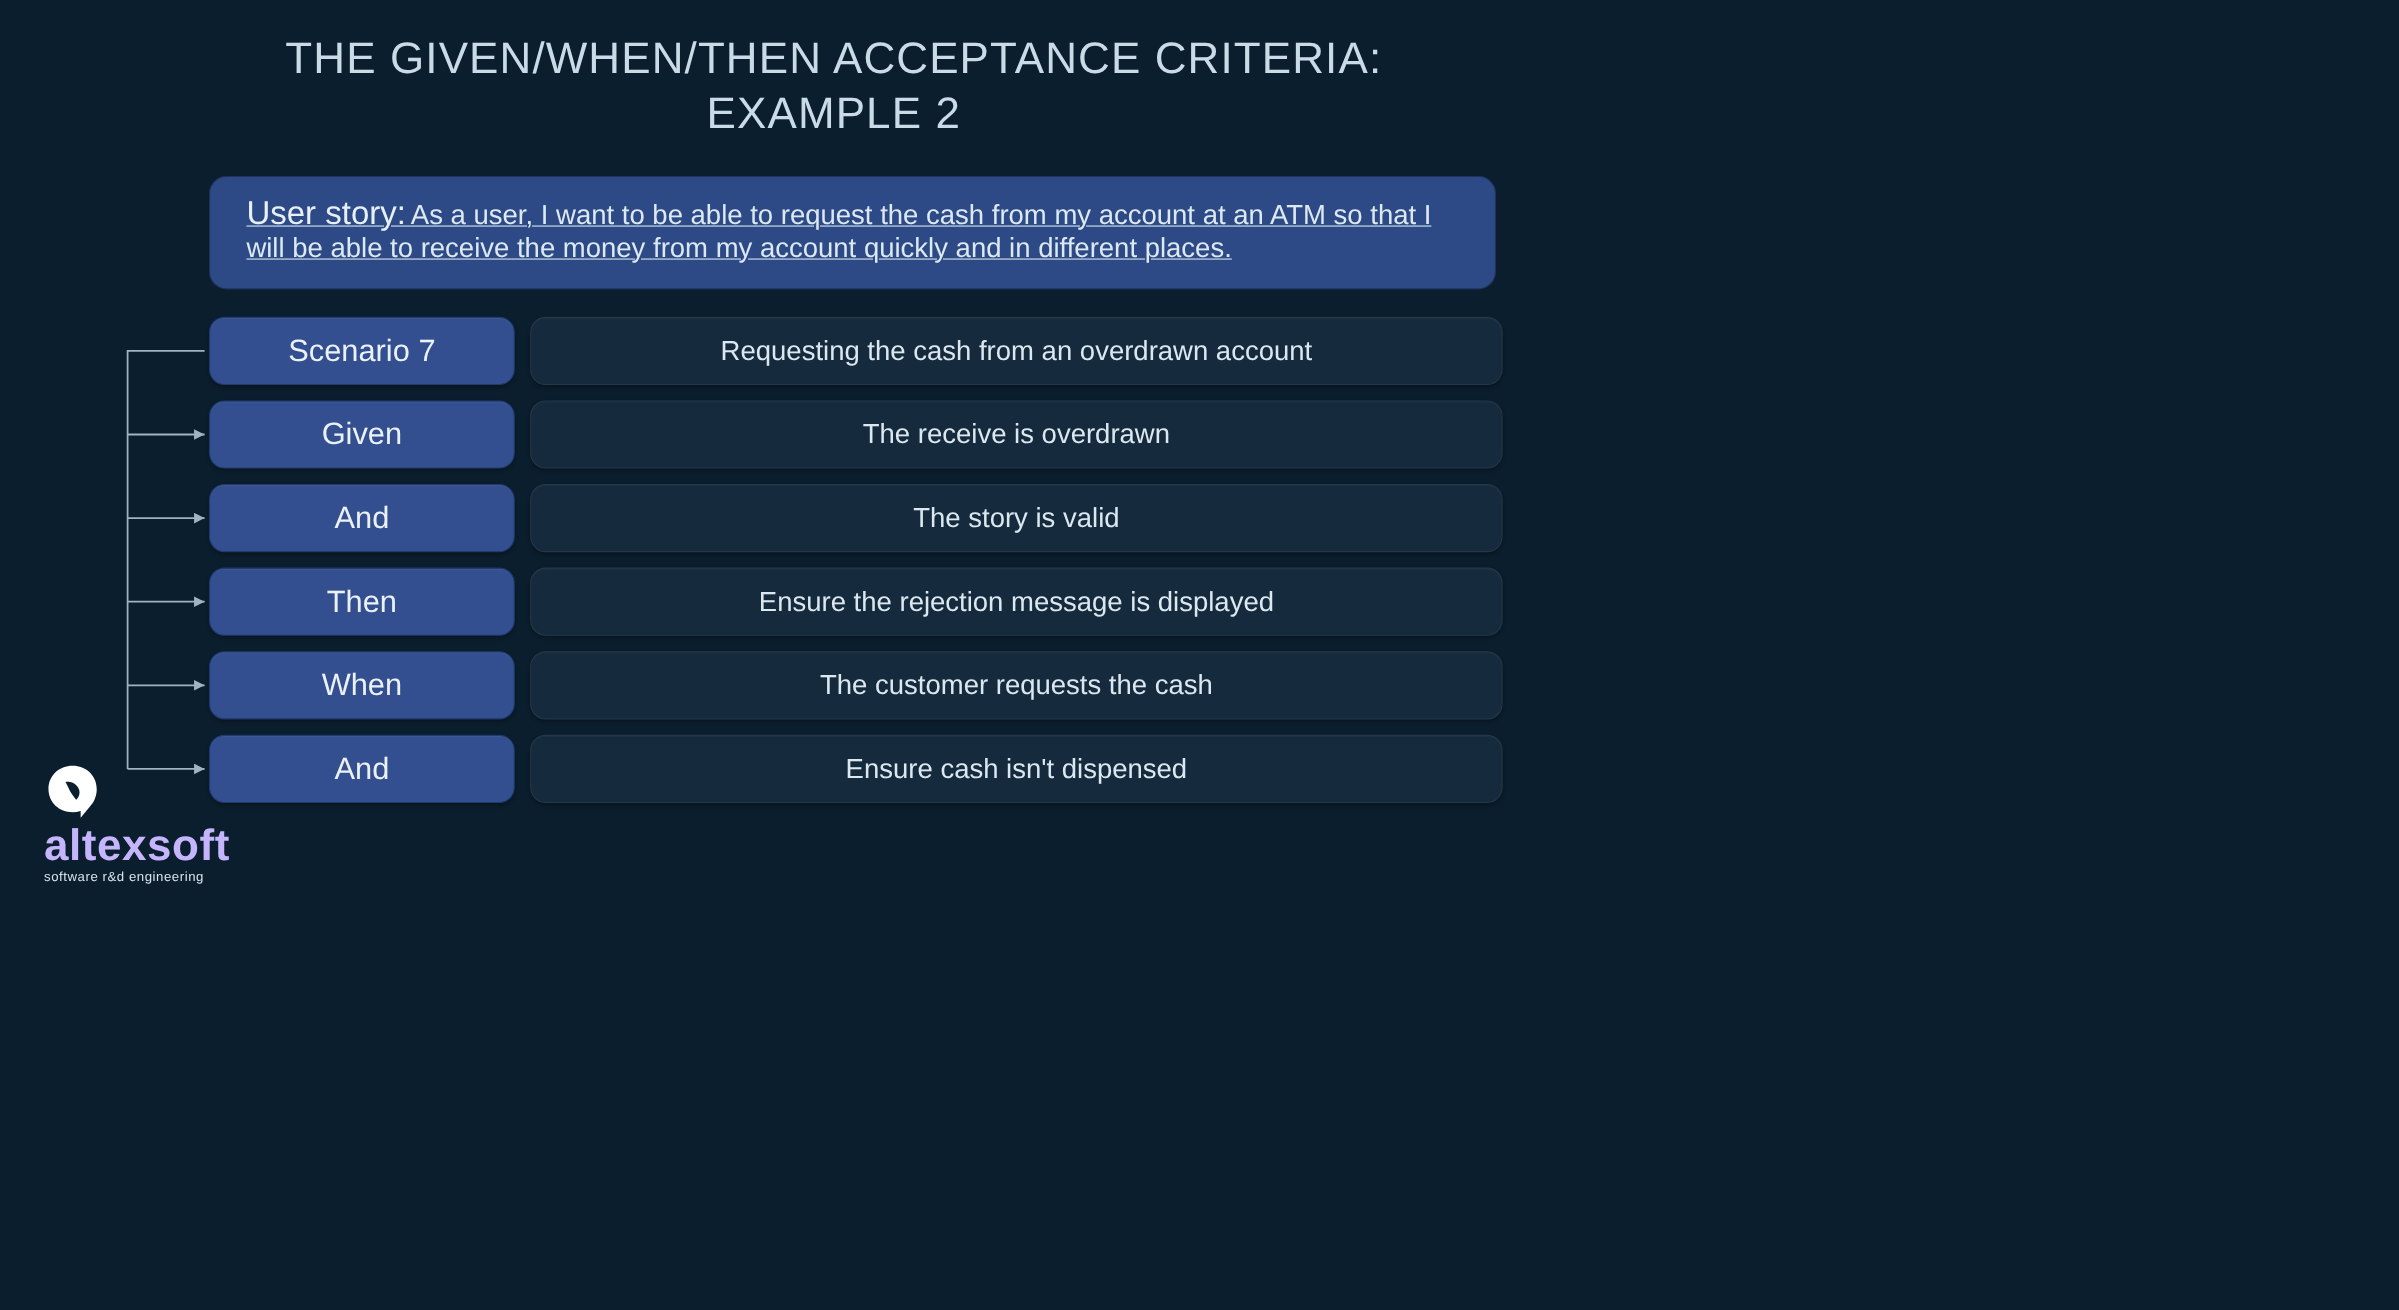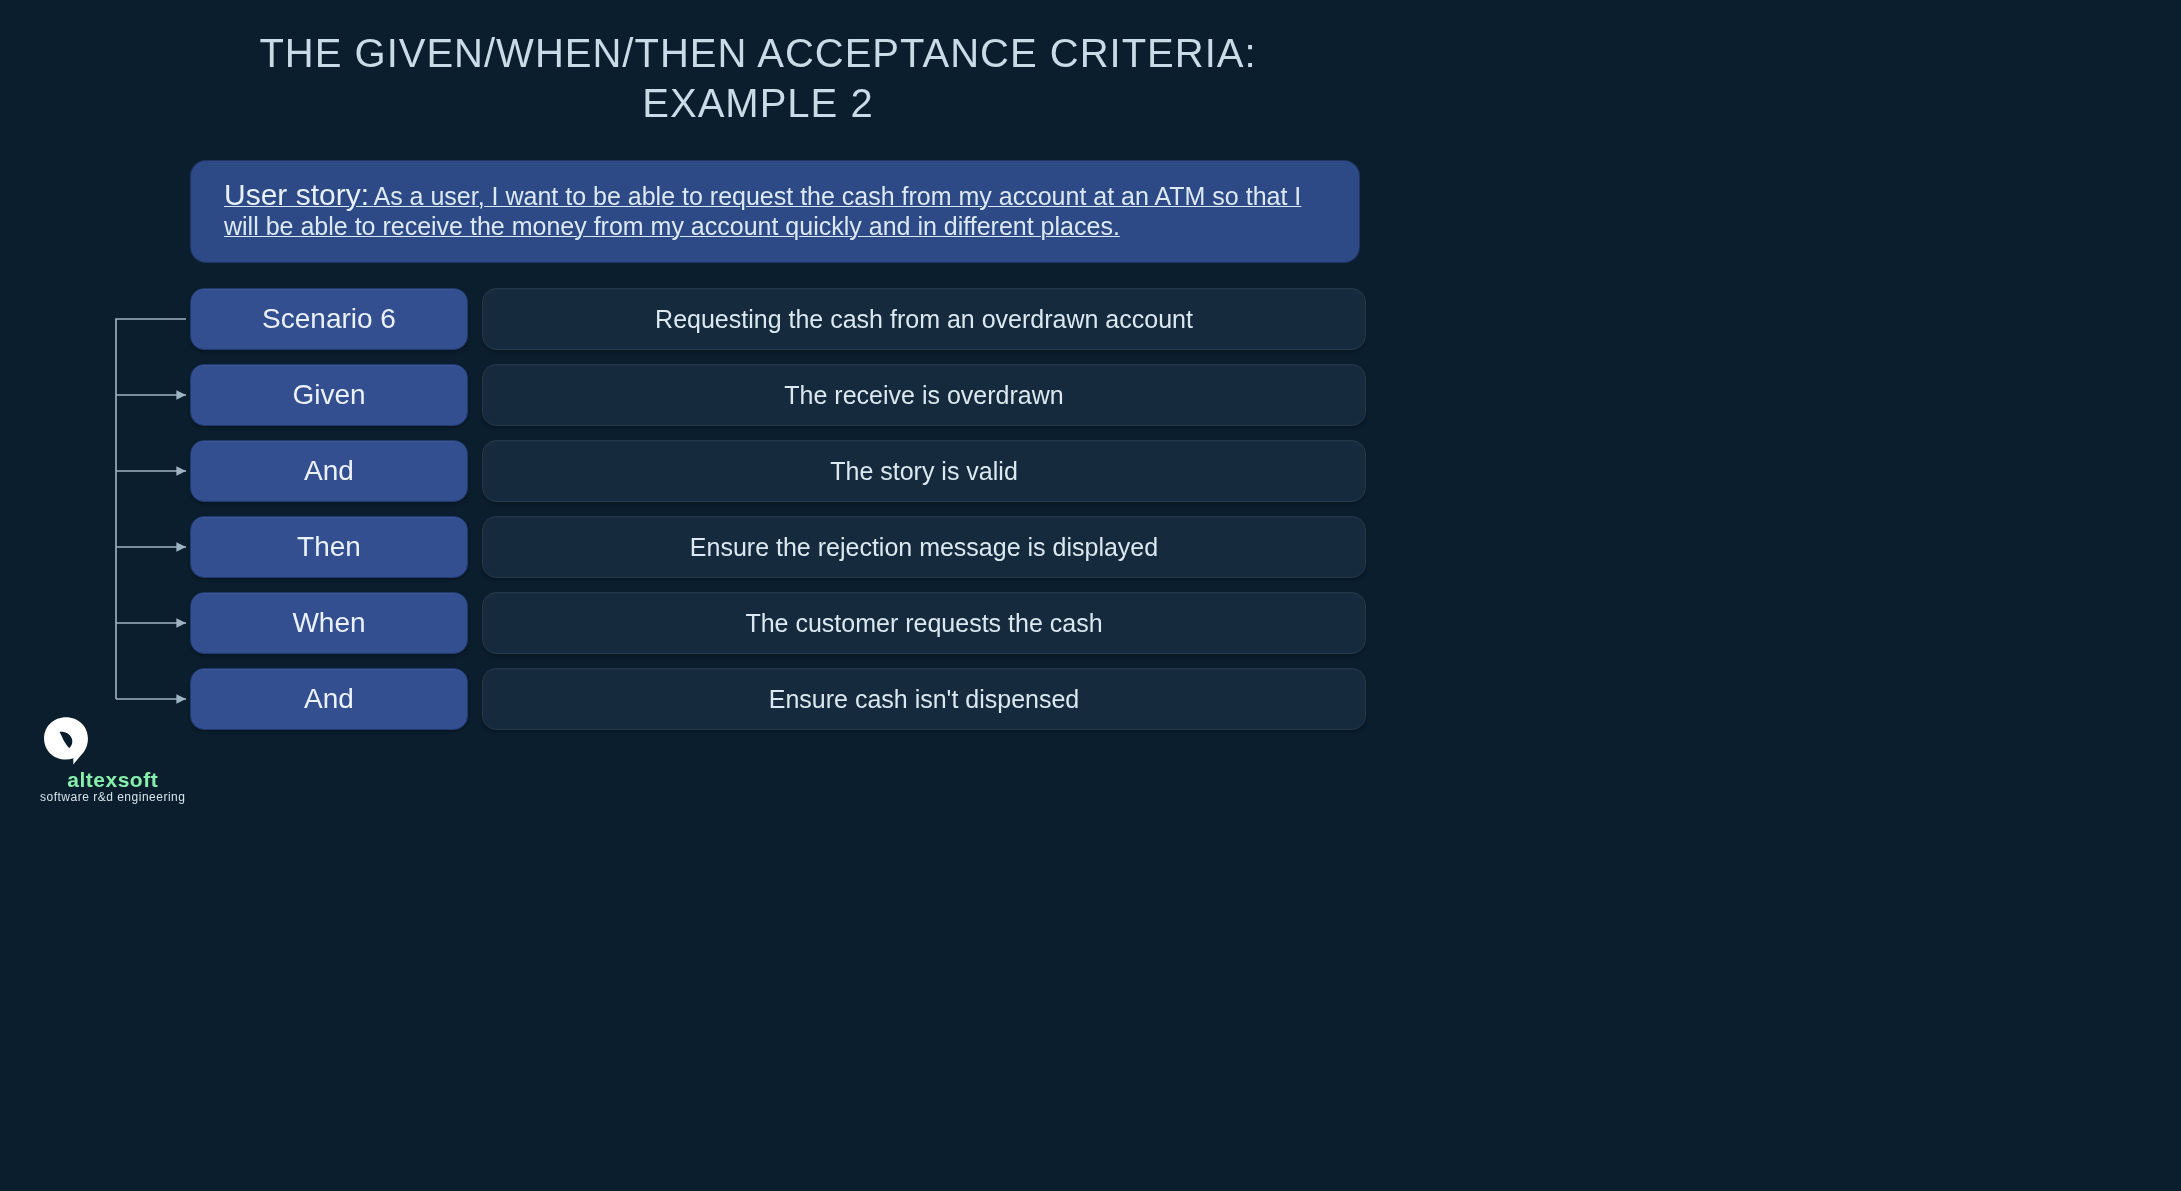--- a/index.html
+++ b/index.html
@@ -103,26 +103,25 @@
     left: 40px;
     bottom: 24px;
     color: #ffffff;
   }
   .logo .mark {
     width: 52px;
     height: 52px;
     display: block;
   }
   .logo .brand {
-    font-size: 21px;
+    font-size: 40px;
     font-weight: 600;
     letter-spacing: 0.5px;
     margin-top: 2px;
-    color: #86efac;
-    text-align: center;
+    color: #c4b5fd;
   }
   .logo .tag {
     font-size: 12px;
     letter-spacing: 0.5px;
     color: #d7e3ea;
     margin-top: -2px;
   }
 </style>
 </head>
 <body>
@@ -150,21 +149,21 @@
       <path d="M 8 107 H 78" marker-end="url(#arrowhead)"></path>
       <path d="M 8 183 H 78" marker-end="url(#arrowhead)"></path>
       <path d="M 8 259 H 78" marker-end="url(#arrowhead)"></path>
       <path d="M 8 335 H 78" marker-end="url(#arrowhead)"></path>
       <path d="M 8 411 H 78" marker-end="url(#arrowhead)"></path>
     </g>
   </svg>
 
   <div class="rows">
     <div class="row">
-      <div class="pill-keyword">Scenario 6</div>
+      <div class="pill-keyword">Scenario 7</div>
       <div class="pill-desc">Requesting the cash from an overdrawn account</div>
     </div>
     <div class="row">
       <div class="pill-keyword">Given</div>
       <div class="pill-desc">The receive is overdrawn</div>
     </div>
     <div class="row">
       <div class="pill-keyword">And</div>
       <div class="pill-desc">The story is valid</div>
     </div>

